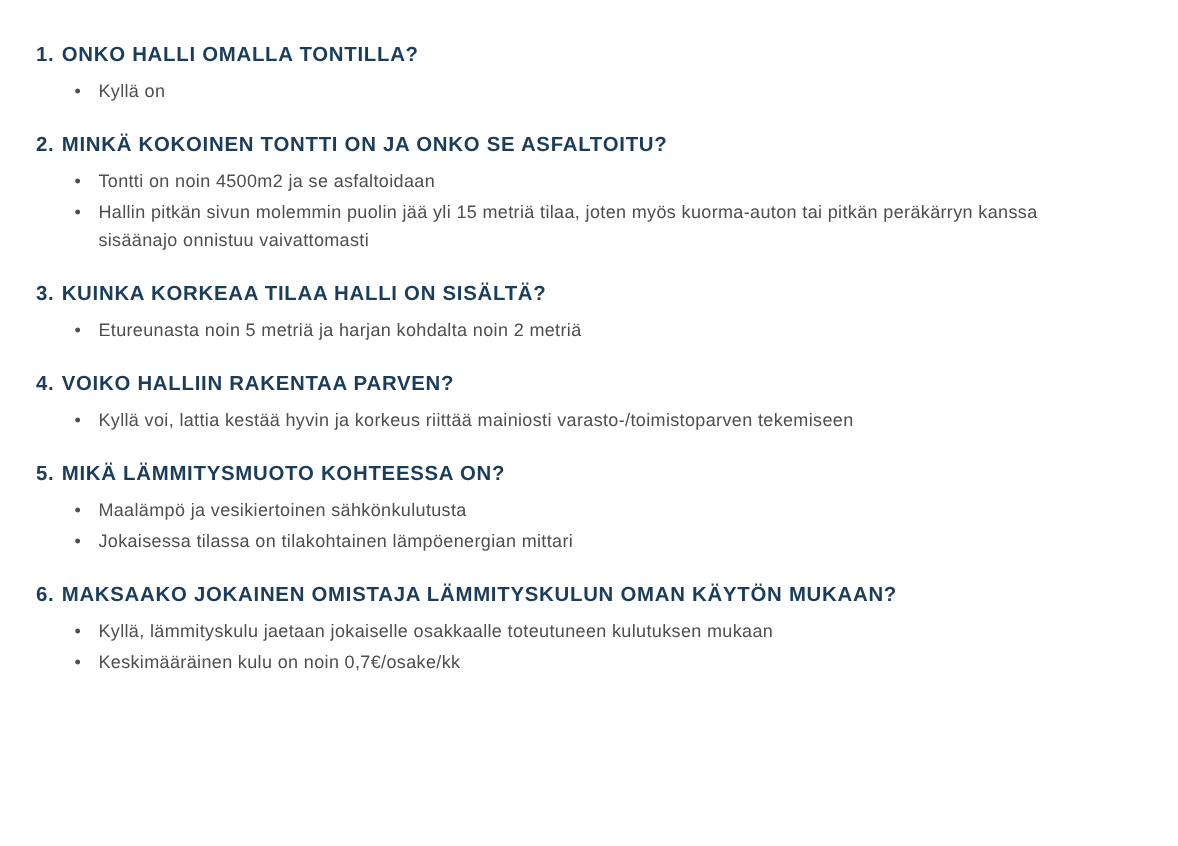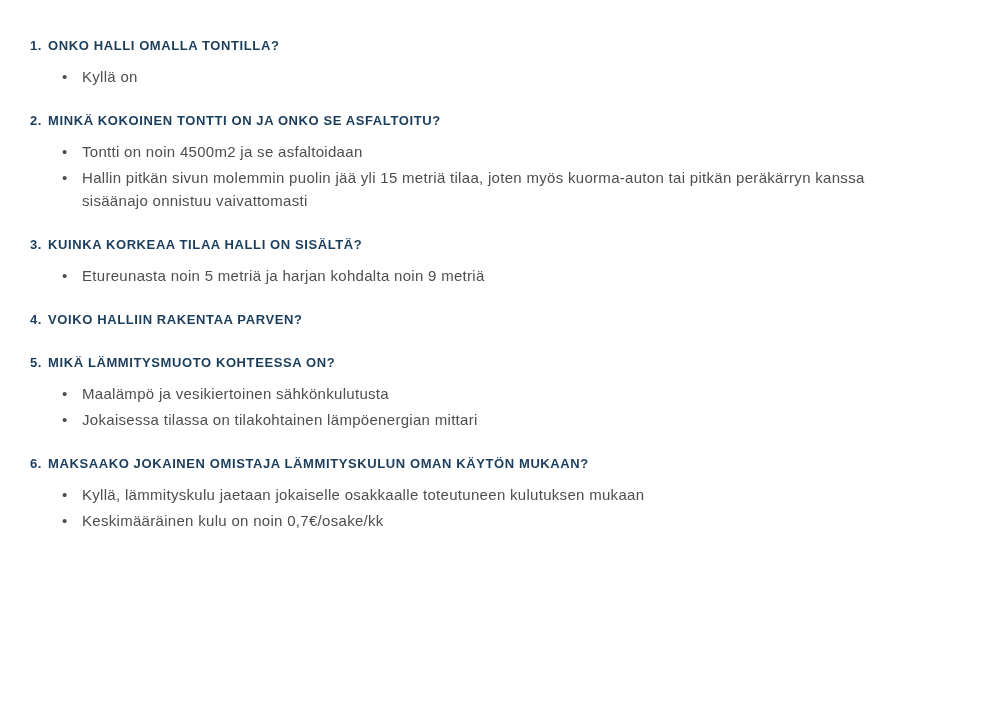--- a/index.html
+++ b/index.html
@@ -17,21 +17,21 @@
     box-sizing: border-box;
     width: 982px;
     height: 705px;
     padding: 36px 40px 20px 30px;
   }
   .faq-item {
     margin: 0 0 23px 0;
   }
   .question-heading {
     margin: 0 0 9px 0;
-    font-size: 13px;
+    font-size: 17px;
     font-weight: 700;
     letter-spacing: 0.6px;
     line-height: 20px;
     color: #1b3d5c;
     text-transform: uppercase;
     font-stretch: condensed;
   }
   .question-number {
     margin-right: 6px;
   }
@@ -83,28 +83,31 @@
           <li class="answer">Tontti on noin 4500m2 ja se asfaltoidaan</li>
           <li class="answer">Hallin pitkän sivun molemmin puolin jää yli 15 metriä tilaa, joten myös kuorma-auton tai pitkän peräkärryn kanssa sisäänajo onnistuu vaivattomasti</li>
         </ul>
   </section>
 
   <section class="faq-item">
     <h2 class="question-heading">
       <span class="question-number">3.</span><span class="question-text">KUINKA KORKEAA TILAA HALLI ON SISÄLTÄ?</span>
     </h2>
     <ul class="answer-list">
-          <li class="answer">Etureunasta noin 5 metriä ja harjan kohdalta noin 9 metriä</li>
+          <li class="answer">Etureunasta noin 5 metriä ja harjan kohdalta noin 2 metriä</li>
         </ul>
   </section>
 
   <section class="faq-item">
     <h2 class="question-heading">
       <span class="question-number">4.</span><span class="question-text">VOIKO HALLIIN RAKENTAA PARVEN?</span>
     </h2>
+    <ul class="answer-list">
+          <li class="answer">Kyllä voi, lattia kestää hyvin ja korkeus riittää mainiosti varasto-/toimistoparven tekemiseen</li>
+        </ul>
   </section>
 
   <section class="faq-item">
     <h2 class="question-heading">
       <span class="question-number">5.</span><span class="question-text">MIKÄ LÄMMITYSMUOTO KOHTEESSA ON?</span>
     </h2>
     <ul class="answer-list">
           <li class="answer">Maalämpö ja vesikiertoinen sähkönkulutusta</li>
           <li class="answer">Jokaisessa tilassa on tilakohtainen lämpöenergian mittari</li>
         </ul>

